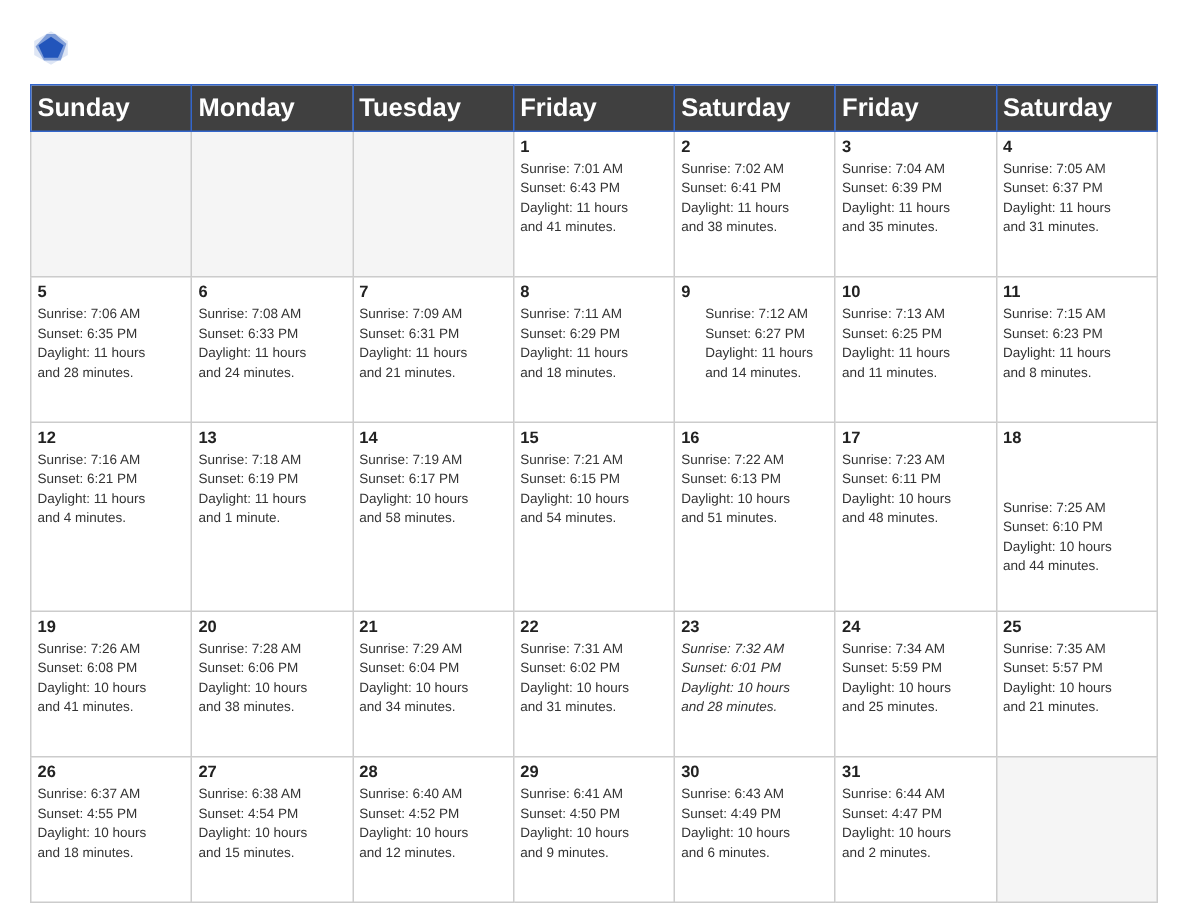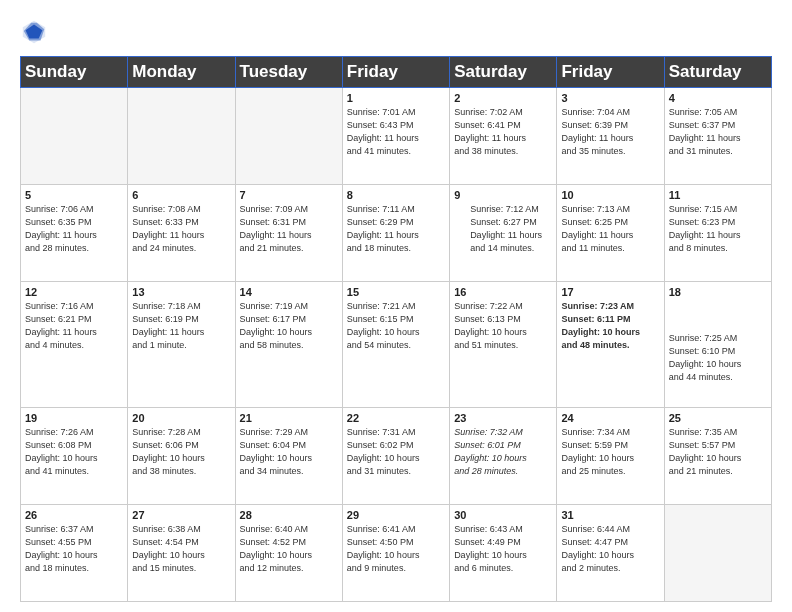--- a/index.html
+++ b/index.html
@@ -255,21 +255,21 @@
           </td>
           <td>
             <span class="day-num">16</span>
             <div class="day-info" style="white-space: pre-line;">Sunrise: 7:22 AM
 Sunset: 6:13 PM
 Daylight: 10 hours
 and 51 minutes.</div>
           </td>
           <td>
             <span class="day-num">17</span>
-            <div class="day-info" style="white-space: pre-line; font-weight: bold;">Sunrise: 7:23 AM
+            <div class="day-info" style="white-space: pre-line;">Sunrise: 7:23 AM
 Sunset: 6:11 PM
 Daylight: 10 hours
 and 48 minutes.</div>
           </td>
           <td>
             <span class="day-num">18</span>
             <div class="day-info" style="white-space: pre-line; margin-top: 34px;">Sunrise: 7:25 AM
 Sunset: 6:10 PM
 Daylight: 10 hours
 and 44 minutes.</div>

